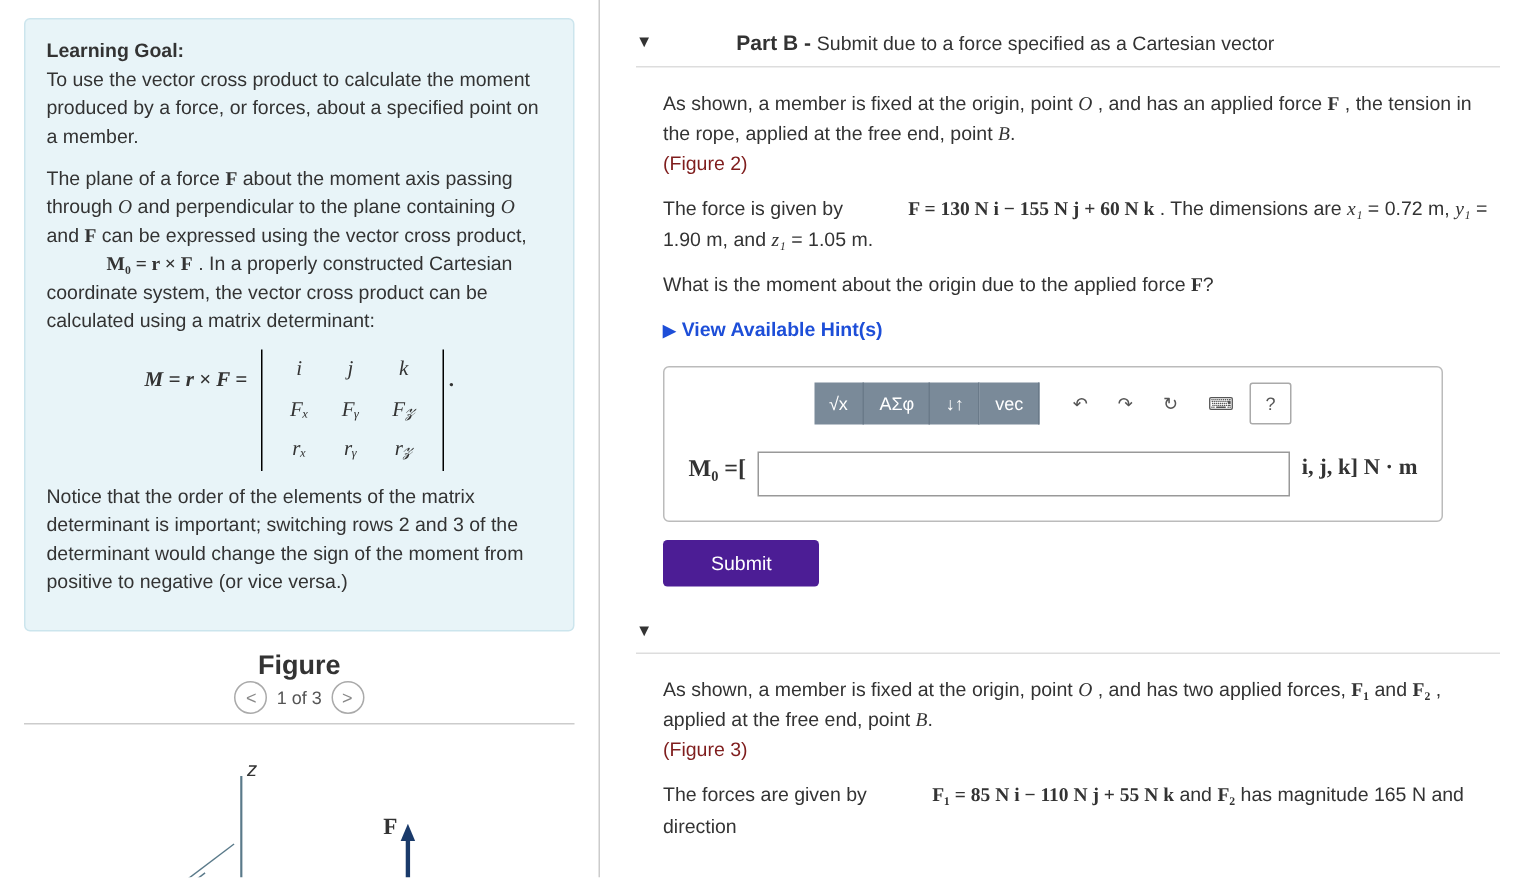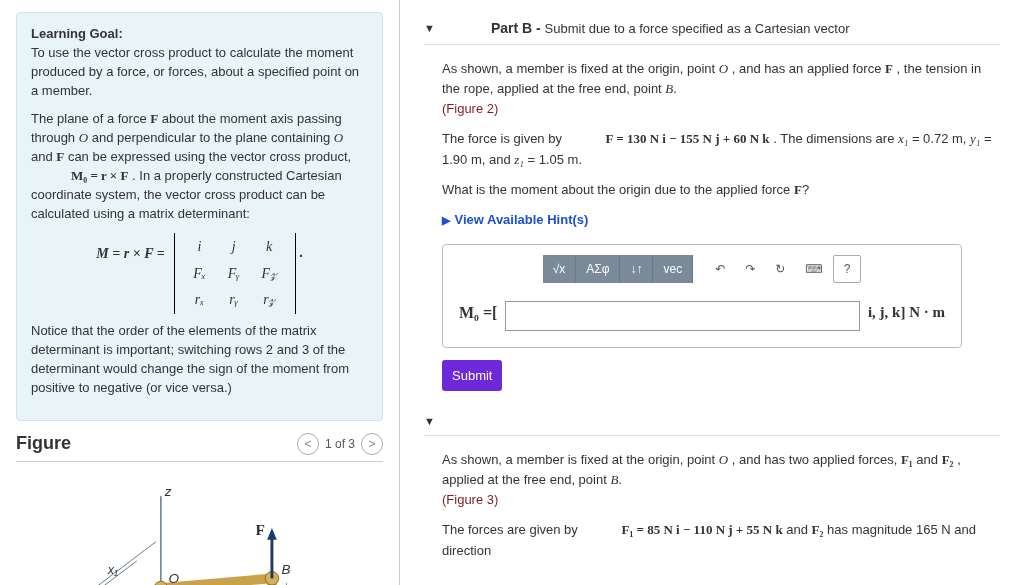--- a/index.html
+++ b/index.html
@@ -8,21 +8,21 @@
 .left-panel { width: 400px; padding: 12px 16px; border-right: 1px solid #ccc; overflow: hidden; }
 .right-panel { flex: 1; padding: 20px 24px; overflow: hidden; }
 .learning-box { background: #e8f4f8; border: 1px solid #cce5ed; border-radius: 4px; padding: 12px 14px; line-height: 1.45; }
 .learning-box b { font-weight: bold; }
 .learning-box p { margin-bottom: 10px; }
 .math { font-family: "Times New Roman", serif; margin-left: 40px; }
 .matrix { text-align: center; margin: 8px 0; font-family: "Times New Roman", serif; font-size: 14px; }
 .matrix table { display: inline-table; border-left: 1.5px solid #000; border-right: 1.5px solid #000; padding: 0 6px; }
 .matrix td { padding: 2px 10px; text-align: center; font-style: italic; }
 .matrix .lhs { display: inline-block; vertical-align: middle; margin-right: 6px; font-style: italic; }
-.figure-header { display: flex; justify-content: space-between; align-items: center; margin-top: 12px; border-bottom: 1px solid #ccc; padding-bottom: 6px;}
+.figure-header { display: flex; justify-content: space-between; align-items: center; margin-top: 12px; border-bottom: 1px solid #ccc; padding-bottom: 6px; flex-direction: column;}
 .figure-header h3 { font-size: 18px; font-weight: bold; }
 .pager { display: flex; align-items: center; gap: 6px; font-size: 12px; color: #555; }
 .pager button { width: 22px; height: 22px; border: 1px solid #aaa; border-radius: 50%; background: #fff; cursor: pointer; color:#888; font-size:12px; line-height:1;}
 .figure-img { width: 100%; height: 220px; margin-top: 16px; position: relative; }
 .figure-svg { width:100%; height:100%; }
 
 .part-header { display: flex; align-items: center; gap: 10px; padding-bottom: 8px; border-bottom: 1px solid #ddd; margin-bottom: 14px; }
 .part-header .tri { font-size: 11px; color: #333; }
 .part-header b { font-size: 14px; padding-left: 46px; }
 .part-body { padding-left: 18px; line-height: 1.55; }
@@ -32,21 +32,21 @@
 .hints .caret { font-size:11px; margin-right:4px;}
 .answer-box { border: 1px solid #bbb; border-radius: 4px; padding: 0; margin-bottom: 12px; width: 520px;}
 .toolbar { display: flex; gap: 0; padding: 10px 10px 6px; justify-content:center;}
 .toolbar button { height: 28px; padding: 0 10px; background: #7a8a99; color: #fff; border: none; border-right:1px solid #6a7a89; cursor: pointer; font-size: 12px; }
 .toolbar button.lite { background:transparent; color:#555; border:none;}
 .toolbar .sep { width:12px;}
 .answer-row { display: flex; align-items: flex-start; padding: 12px 16px 16px; gap: 8px; }
 .answer-row .label { font-family: "Times New Roman", serif; font-size: 16px; }
 .answer-row input { flex: 1; height: 30px; border: 1px solid #999; padding: 0 6px; font-size: 14px; }
 .answer-row .unit { font-family: "Times New Roman", serif; font-size: 15px; }
-.submit { background: #6d28d9; color: #fff; border: none; padding: 8px 10px; border-radius: 3px; cursor: pointer; font-size: 13px; margin-bottom:24px;}
+.submit { background: #4c1d95; color: #fff; border: none; padding: 8px 32px; border-radius: 3px; cursor: pointer; font-size: 13px; margin-bottom:24px;}
 .bold { font-weight: bold; }
 .serif-bold { font-family:"Times New Roman",serif; font-weight:bold;}
 .serif-ital { font-family:"Times New Roman",serif; font-style:italic;}
 </style>
 </head>
 <body>
 
 <div class="container">
 
   <div class="left-panel">

